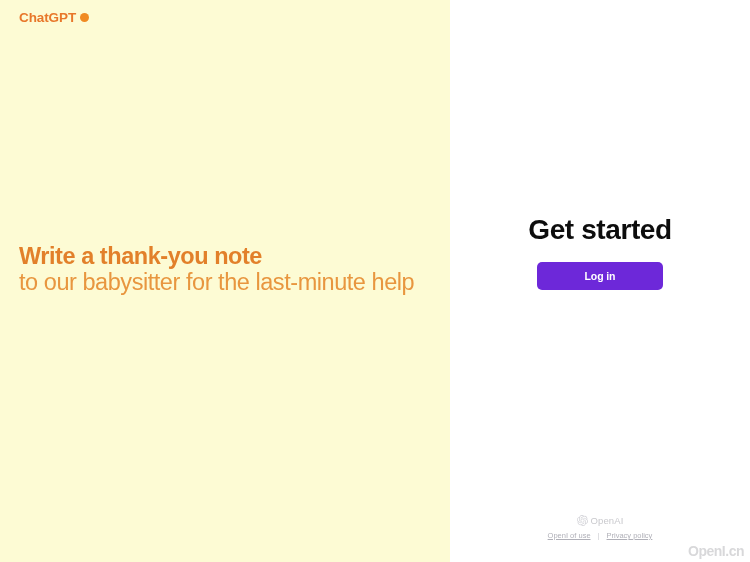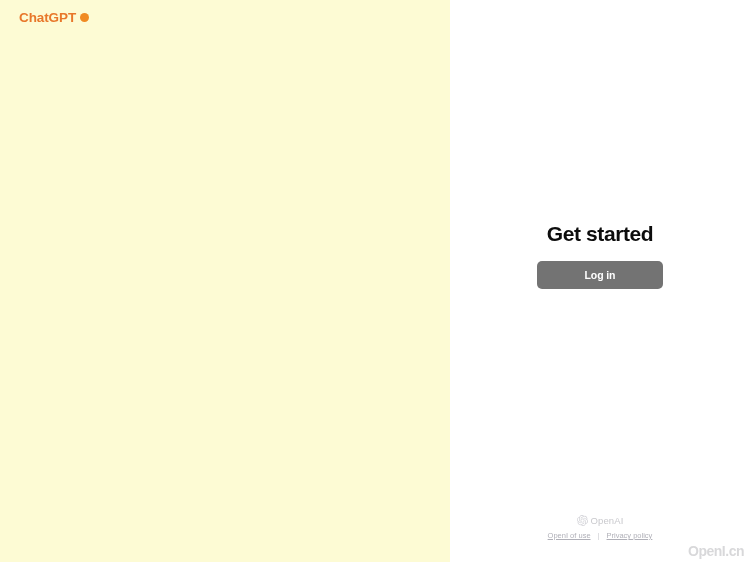--- a/index.html
+++ b/index.html
@@ -89,38 +89,38 @@
   }
 
   .auth-block {
     position: absolute;
     left: 0;
     right: 0;
     top: 213px;
     text-align: center;
   }
   .auth-title {
-    font-size: 21px;
+    font-size: 28px;
     font-weight: bold;
     color: #0d0d0d;
     letter-spacing: -0.4px;
-    margin: 8px 0 15px 0;
+    margin: 0 0 15px 0;
     line-height: 1.2;
   }
   .auth-buttons {
     display: flex;
     justify-content: center;
     gap: 7px;
   }
   .auth-btn {
     width: 126px;
     height: 28px;
     border: none;
     border-radius: 5px;
-    background: #737373;
+    background: #6d28d9;
     color: #ffffff;
     font-family: "Liberation Sans", sans-serif;
     font-size: 10.5px;
     font-weight: bold;
     letter-spacing: -0.1px;
     cursor: pointer;
     display: flex;
     align-items: center;
     justify-content: center;
     padding: 0;
@@ -185,20 +185,24 @@
 
 <div class="page">
 
   <div class="left-panel">
 
     <div class="brand">
       <span class="brand-name">ChatGPT</span>
       <span class="brand-dot"></span>
     </div>
 
+    <div class="promo">
+      <span class="promo-line promo-strong">Write a thank-you note</span>
+      <span class="promo-line promo-rest">to our babysitter for the last-minute help</span>
+    </div>
 
   </div>
 
   <div class="right-panel">
 
     <div class="auth-block">
       <div class="auth-title">Get started</div>
       <div class="auth-buttons">
         <button class="auth-btn">Log in</button>
       </div>

